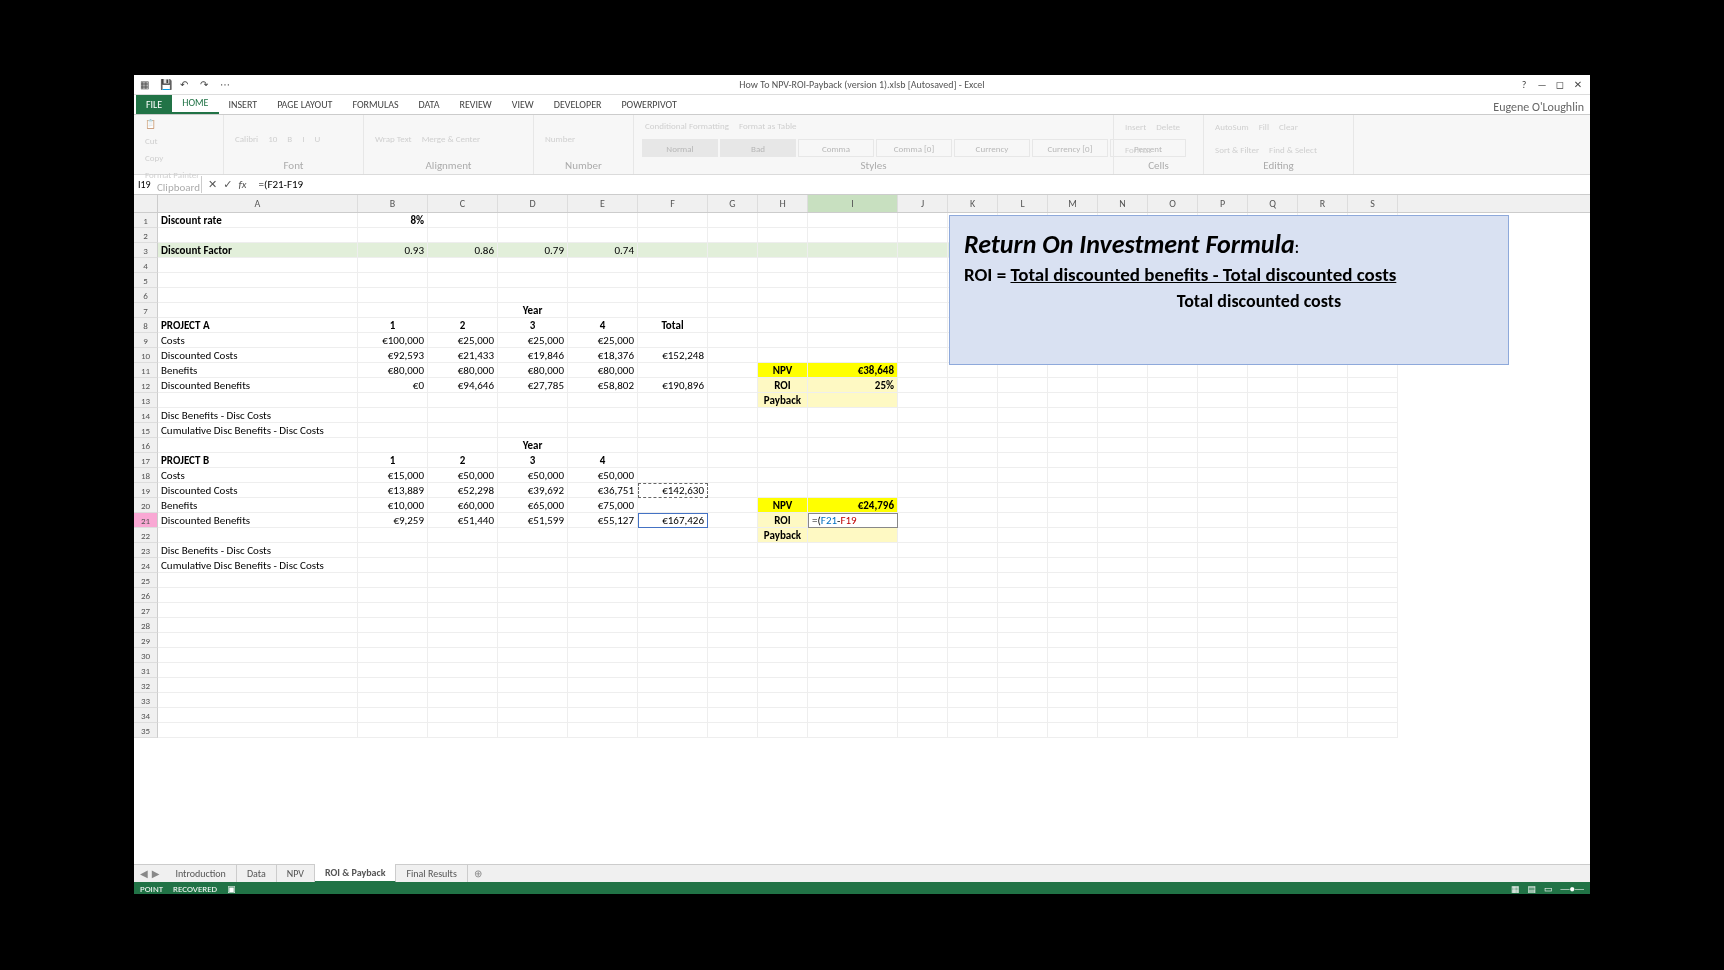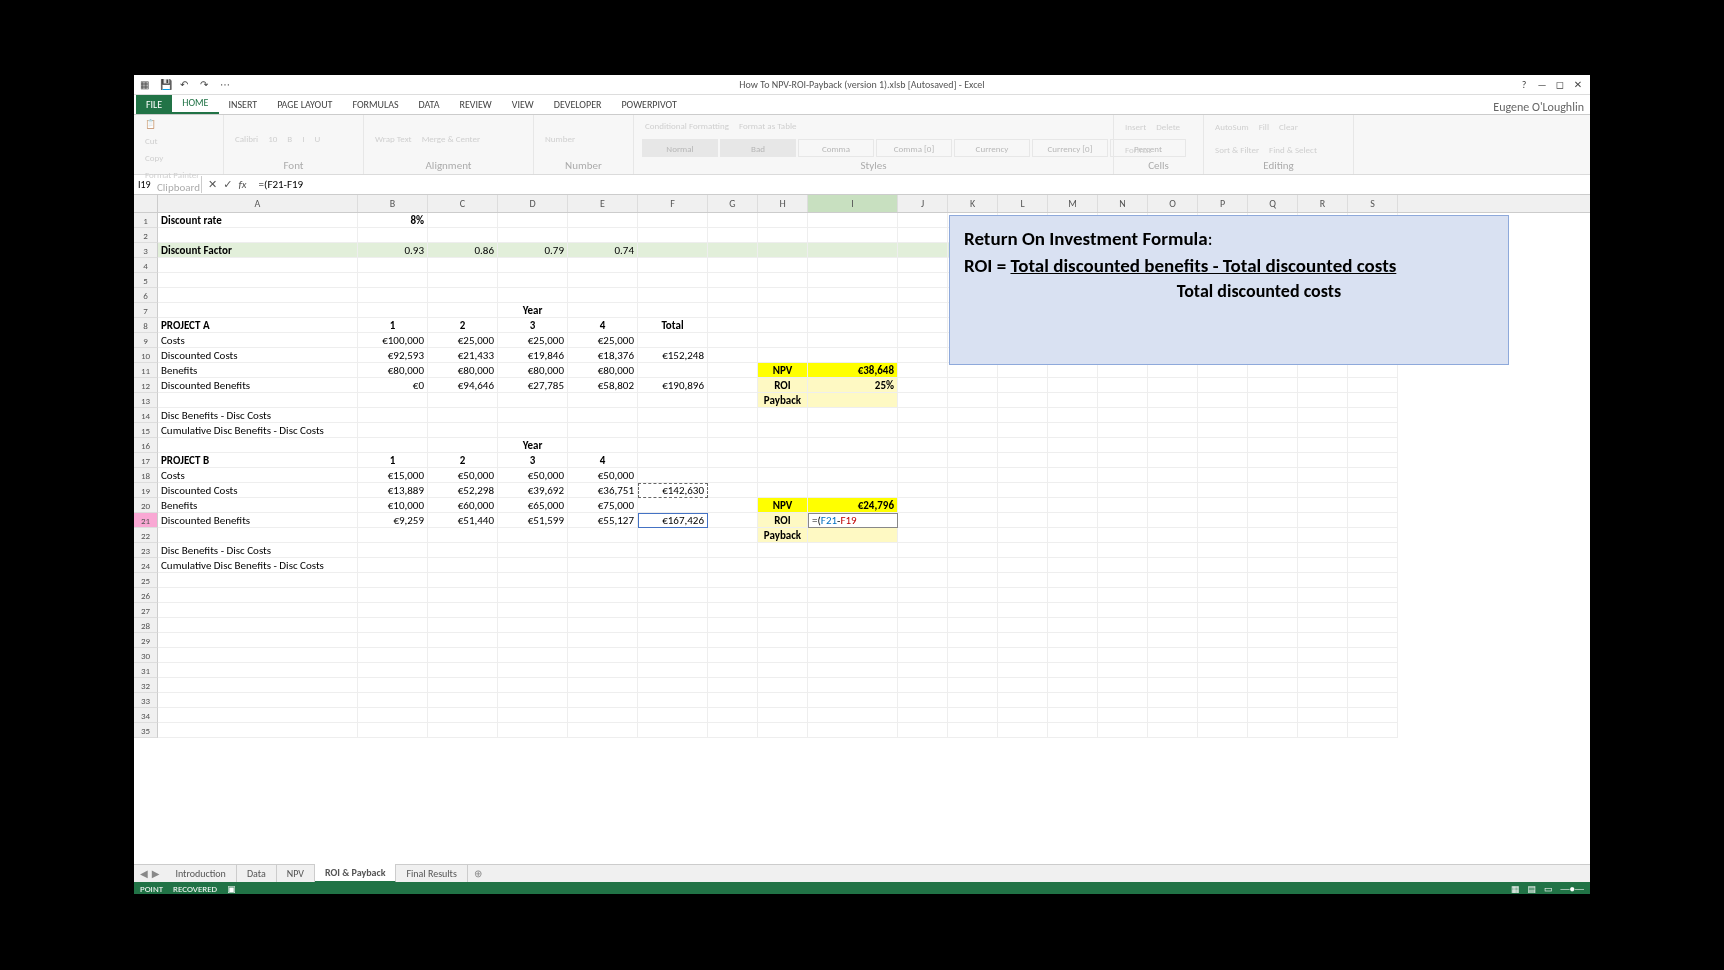--- a/index.html
+++ b/index.html
@@ -80,21 +80,21 @@
 
 .marching { border: 1.5px dashed #666 !important; }
 .sel-blue { border: 1.5px solid #4472c4 !important; }
 .editing { background: #fff; }
 .formula-text .op { color: #000; }
 .formula-text .ref1 { color: #0070c0; }
 .formula-text .ref2 { color: #c00000; }
 
 
 .roi-box { position: absolute; left: 815px; top: 20px; width: 560px; height: 150px; background: #d9e1f2; border: 1px solid #8ea9db; padding: 10px 14px; font-size: 18px; line-height: 1.4; }
-.roi-box .title { font-weight: bold; font-size: 19px; margin-top: 16px; }
+.roi-box .title { font-weight: bold; font-style: italic; font-size: 26px; margin-top: 16px; }
 .roi-box .formula-line { font-weight: bold; font-size: 19px; }
 .roi-box .underline { text-decoration: underline; }
 .roi-box .denom { text-align: center; margin-left: 60px; font-weight: bold; }
 
 
 .sheet-tabs { position: absolute; bottom: 12px; left: 0; right: 0; height: 18px; background: #f0f0f0; border-top: 1px solid #ccc; display: flex; align-items: center; font-size: 10px; }
 .sheet-tabs .nav { display: flex; gap: 4px; padding: 0 6px; color: #888; }
 .sheet-tabs .tab { padding: 2px 10px; border-right: 1px solid #ccc; color: #555; }
 .sheet-tabs .tab.active { background: #fff; border-bottom: 2px solid #217346; font-weight: bold; }
 .sheet-tabs .add { padding: 0 6px; color: #888; }

